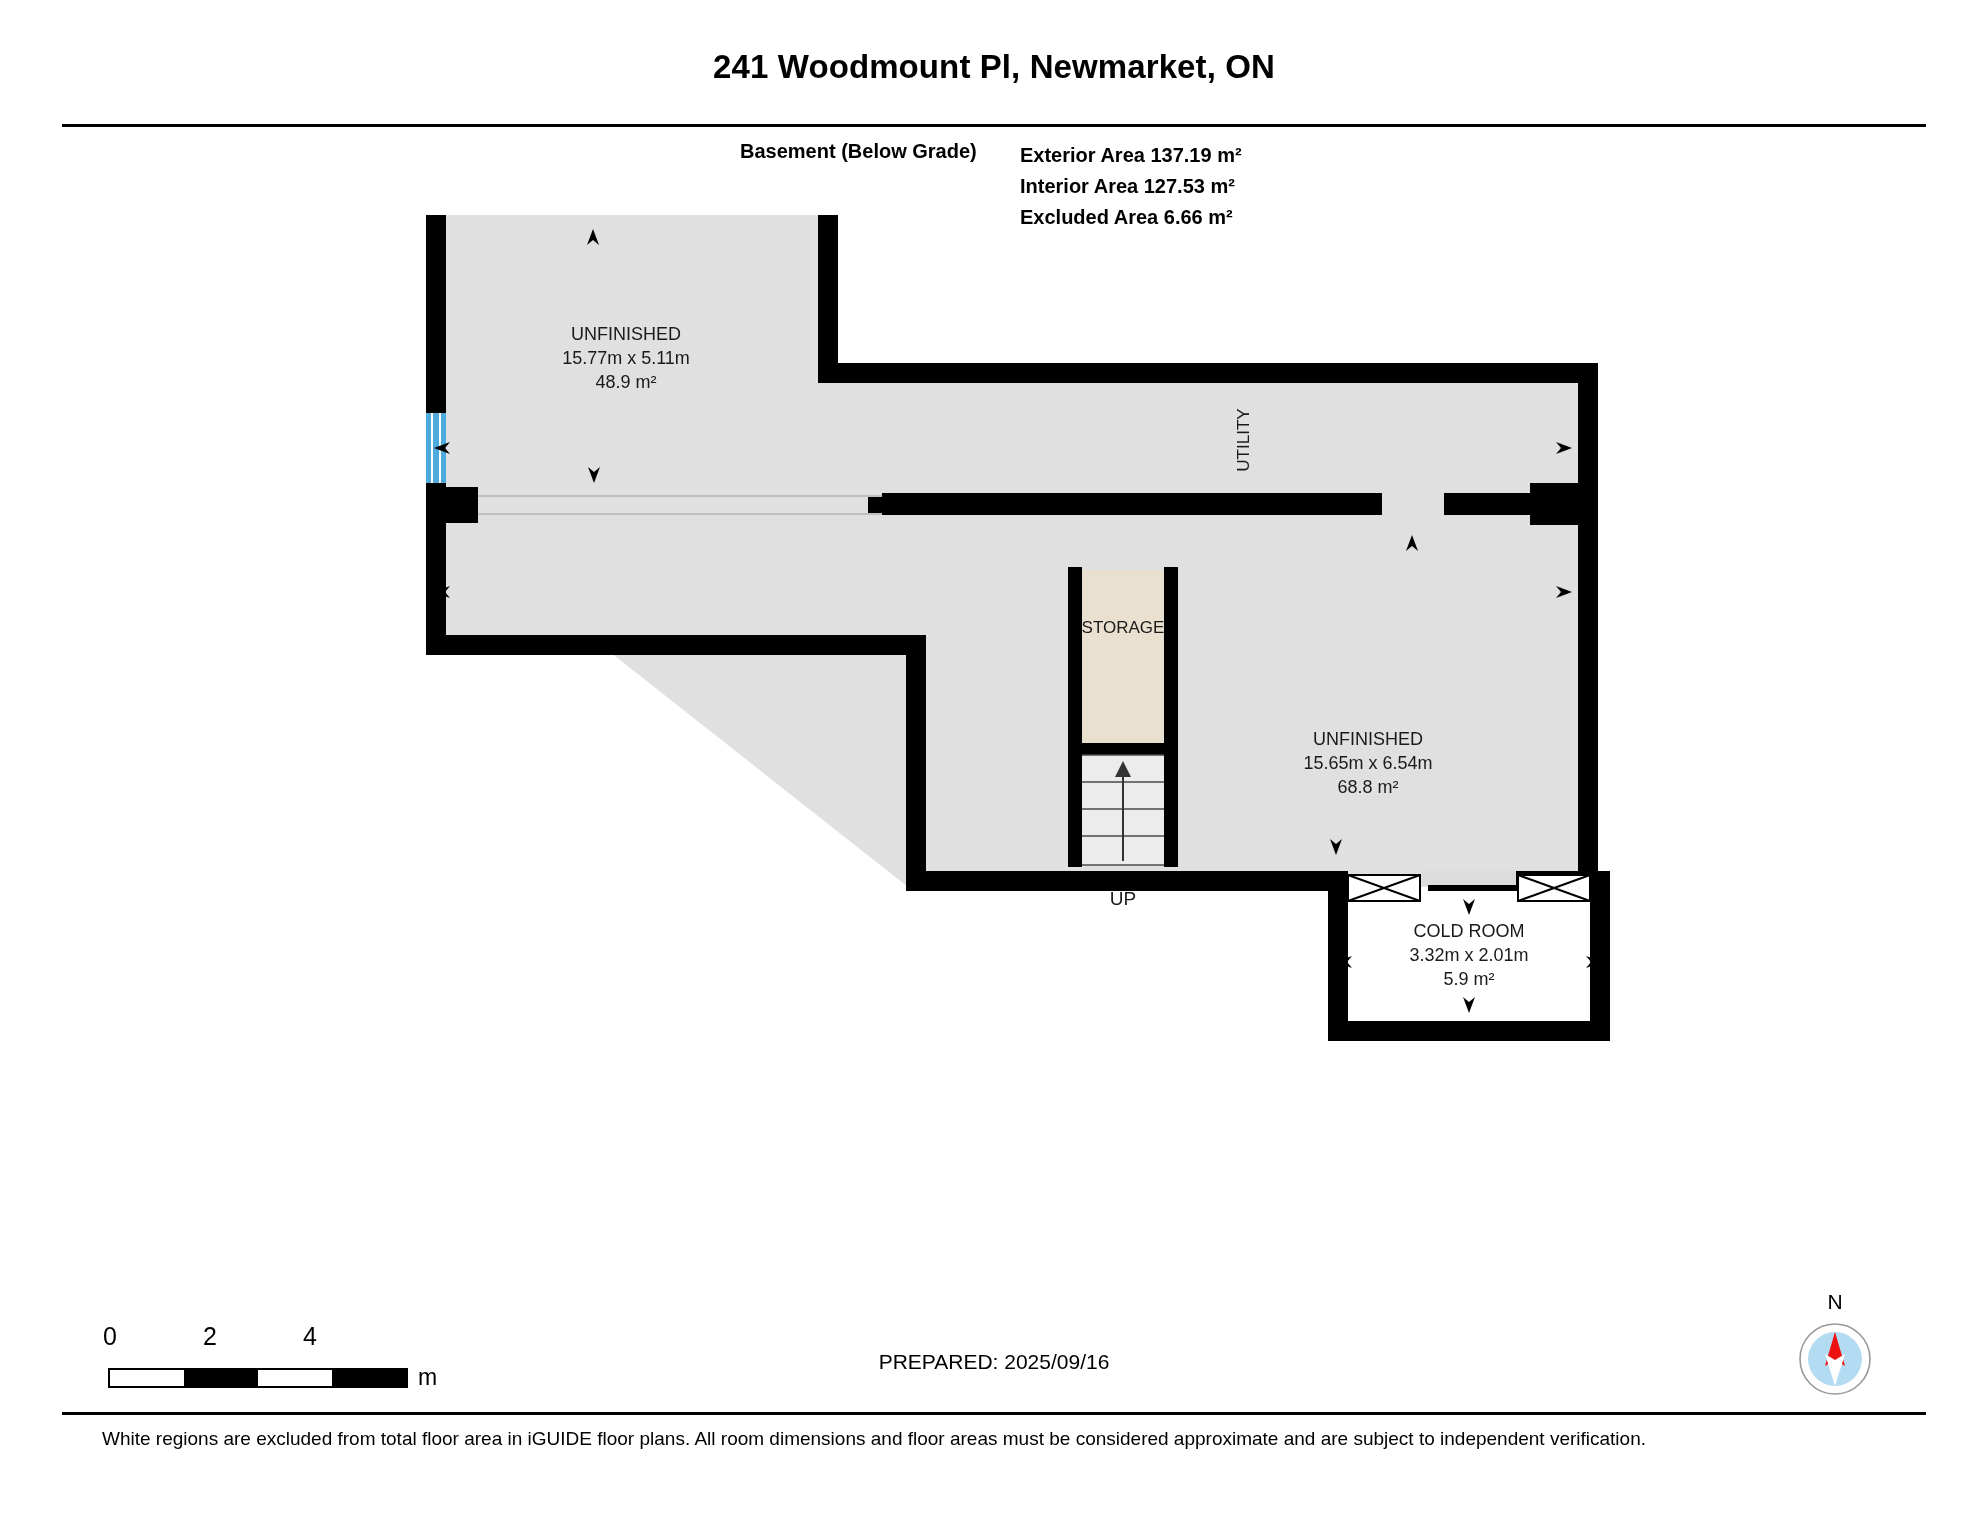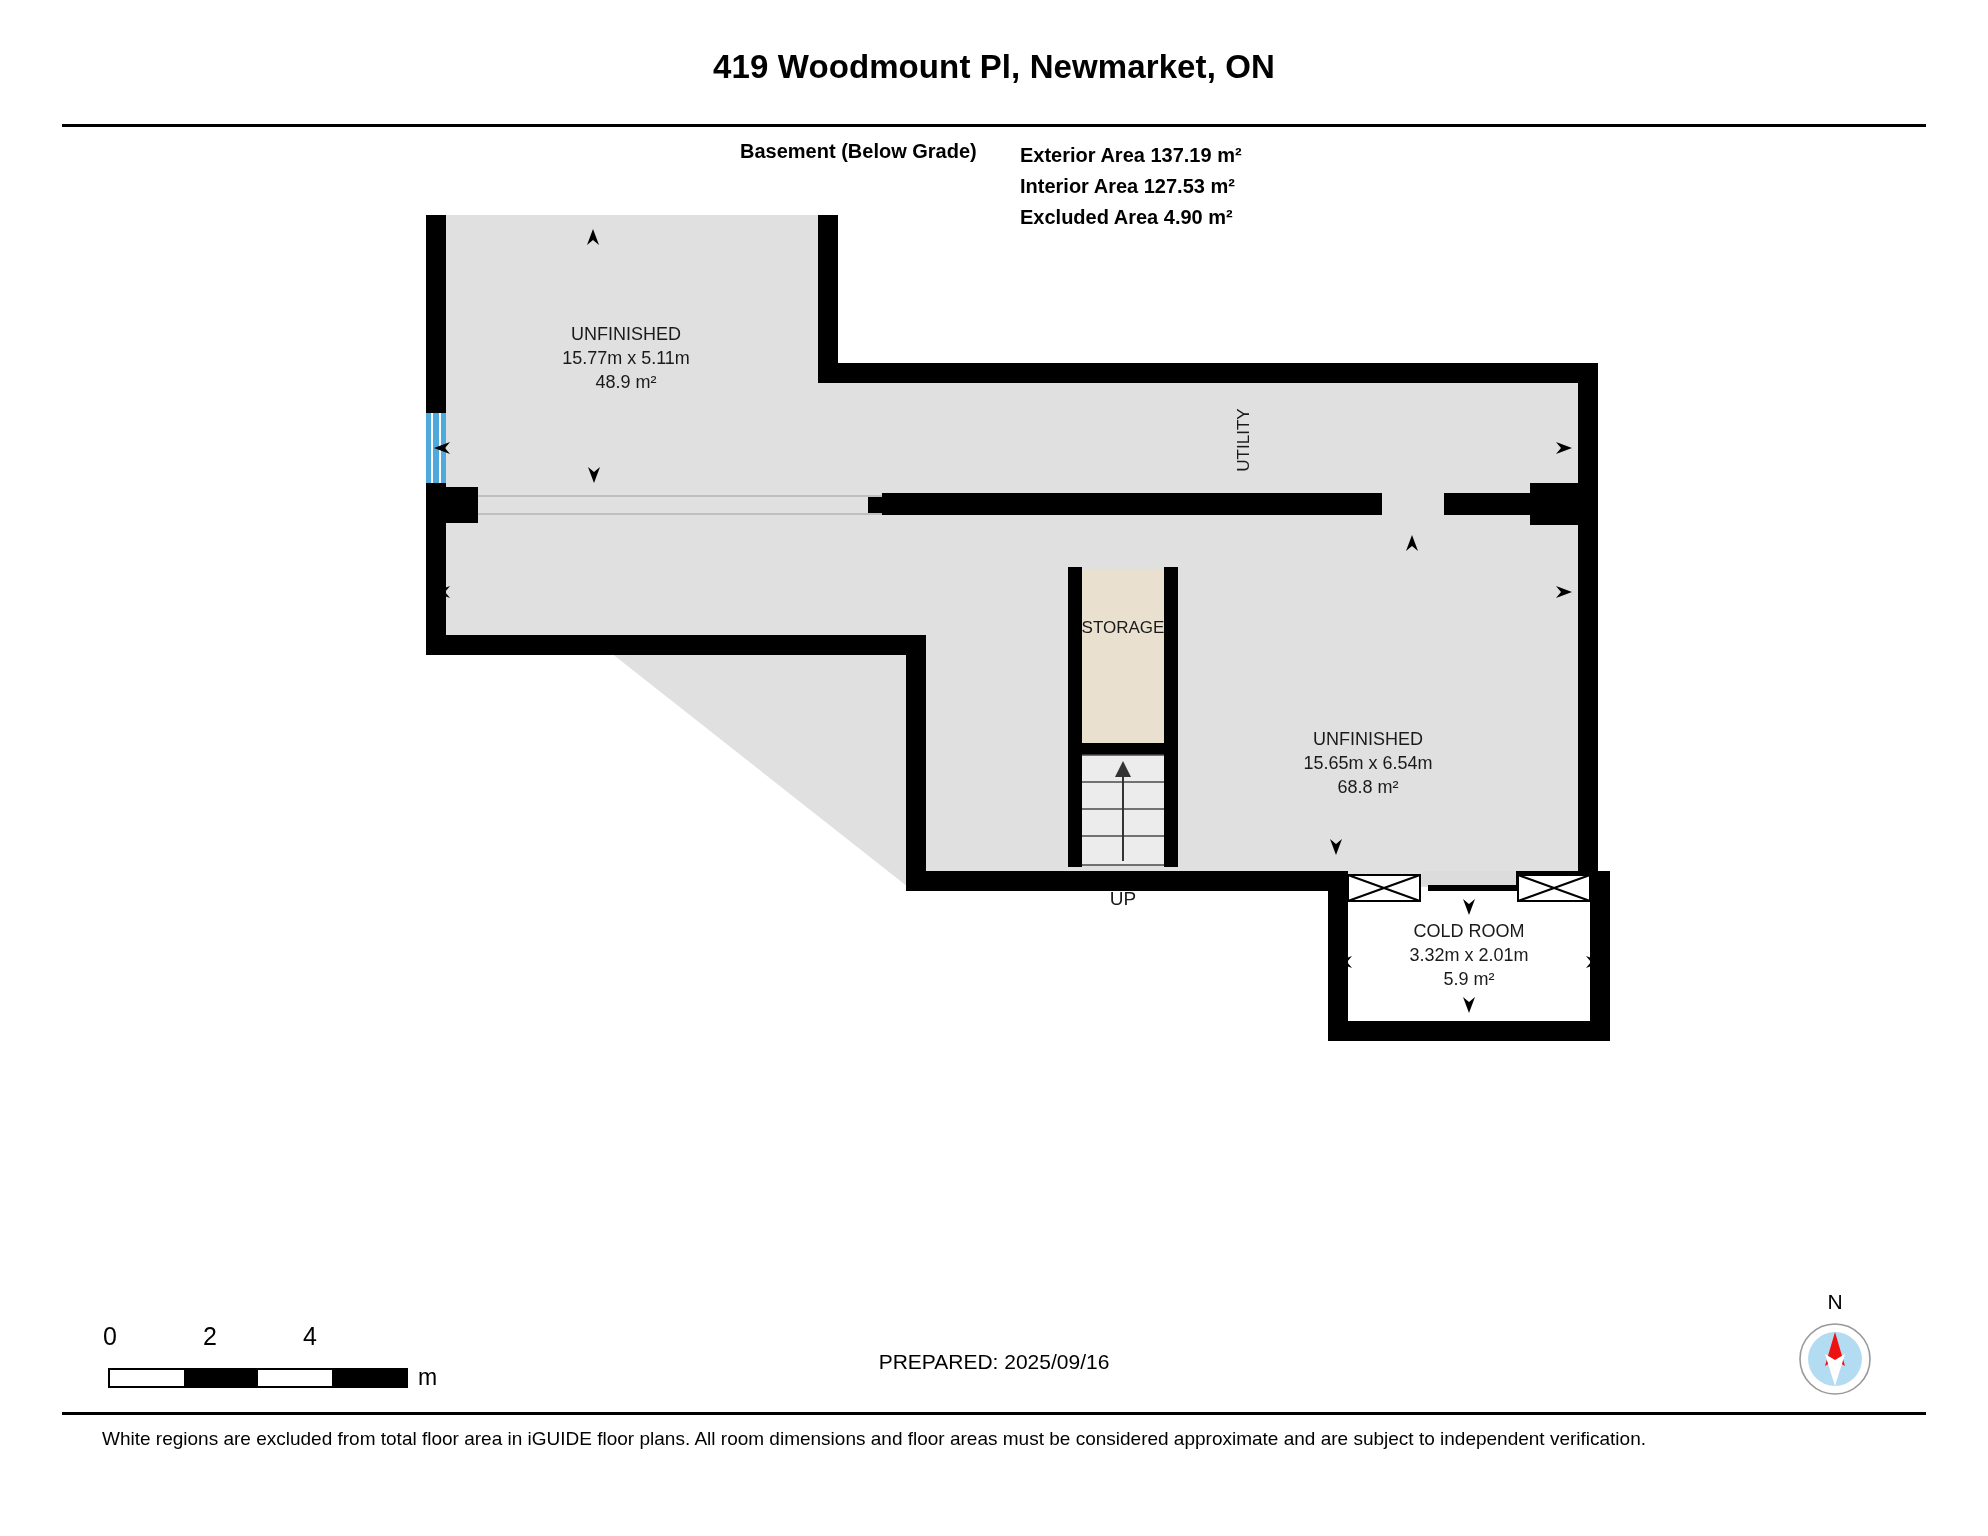--- a/index.html
+++ b/index.html
@@ -148,30 +148,30 @@
     width: 1748px;
     text-align: center;
     font-size: 19px;
   }
 </style>
 </head>
 <body>
 
 <div class="page">
 
-  <div class="title">419 Woodmount Pl, Newmarket, ON</div>
+  <div class="title">241 Woodmount Pl, Newmarket, ON</div>
   <div class="rule-top"></div>
 
   <div class="summary">
     <div class="summary-row">
       <div class="summary-label">Basement (Below Grade)</div>
       <div class="summary-values">
         <div>Exterior Area 137.19 m²</div>
         <div>Interior Area 127.53 m²</div>
-        <div>Excluded Area 4.90 m²</div>
+        <div>Excluded Area 6.66 m²</div>
       </div>
     </div>
   </div>
 
   <div class="plan-wrap">
     <svg width="1988" height="1090" viewBox="0 0 1988 1090">
 
       <path d="M 420 -10 L 820 -10 L 820 150 L 1590 150 L 1590 290 L 420 290 Z" fill="#e0e0e0"></path>
 
       <path d="M 420 -15 L 820 -15 L 820 150 L 1590 150 L 1590 292 L 420 292 Z" fill="#e0e0e0"></path>

